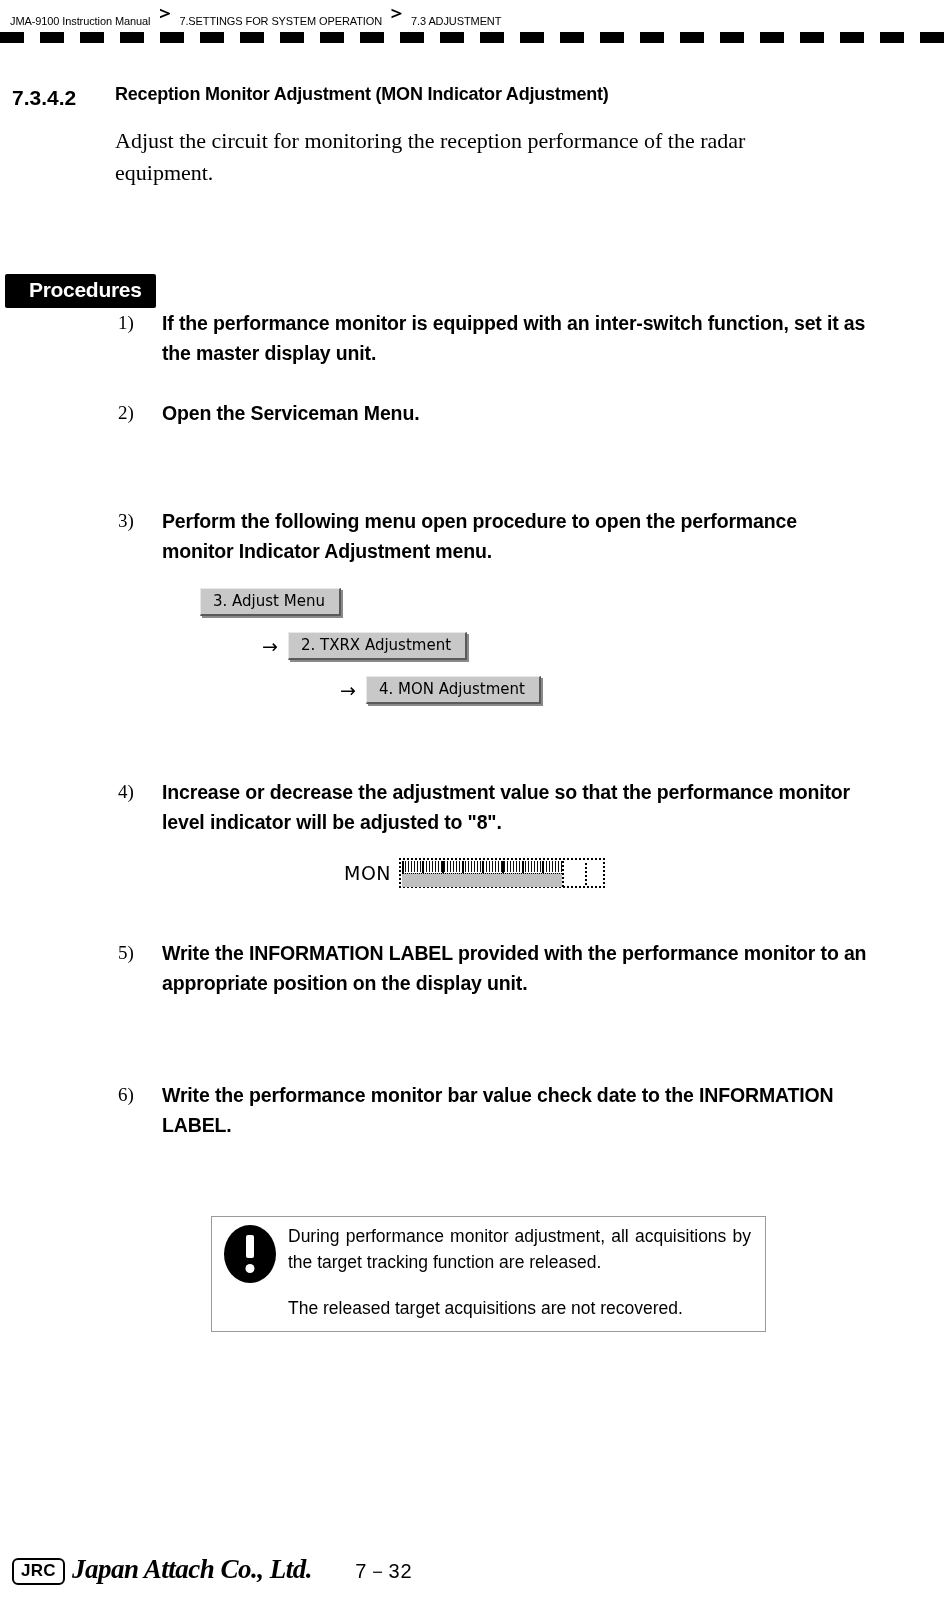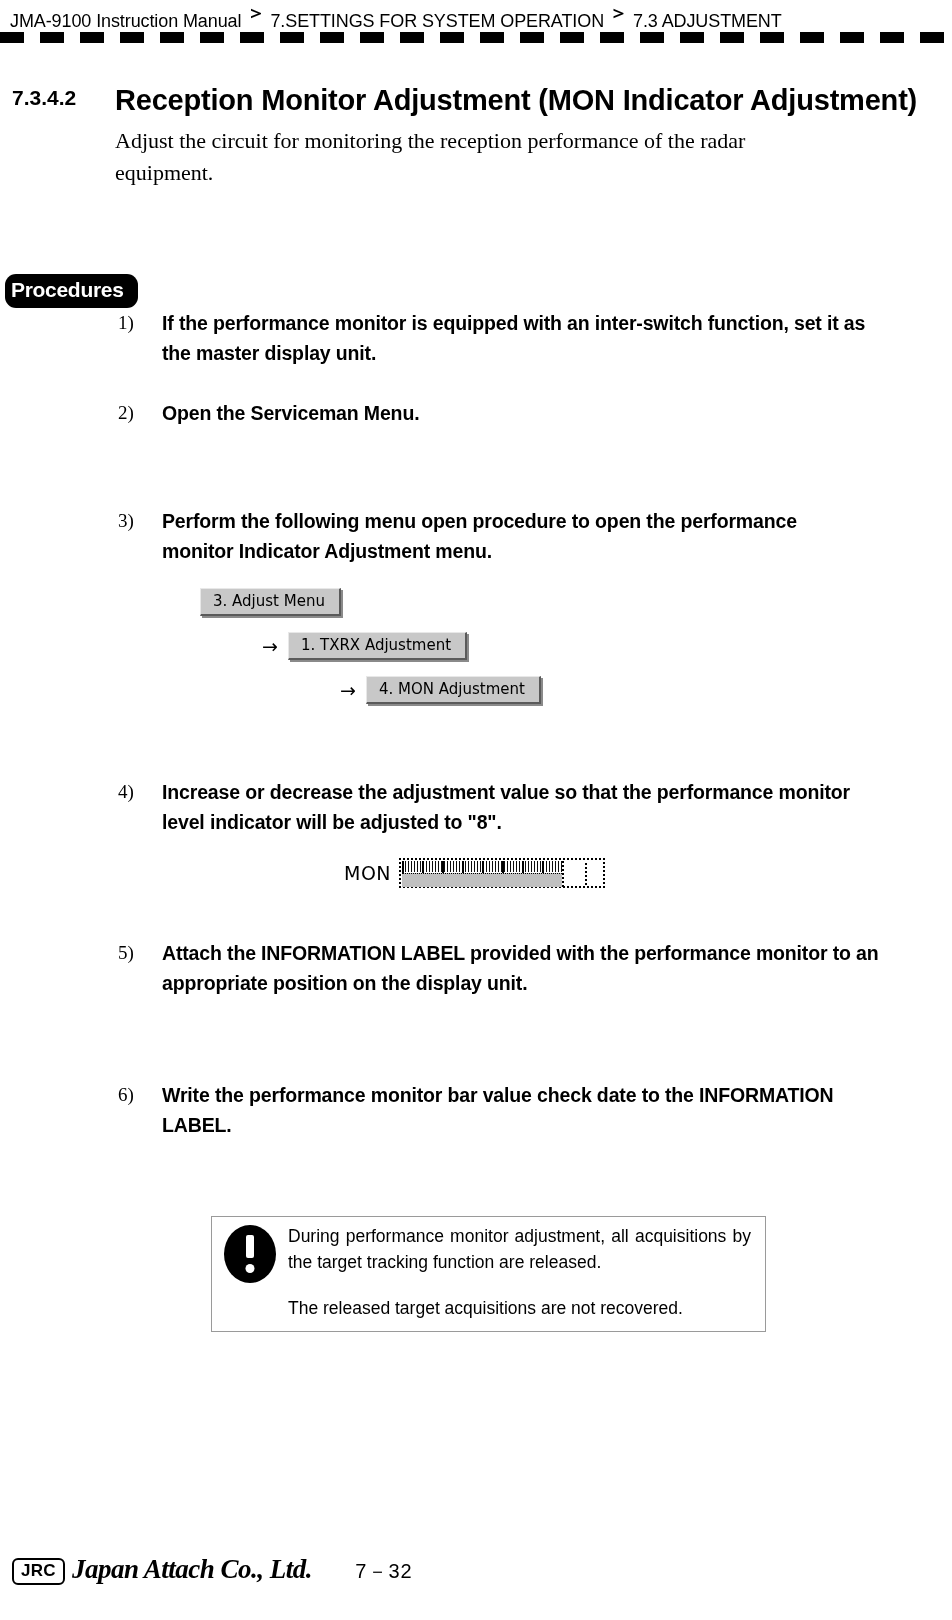--- a/index.html
+++ b/index.html
@@ -23,21 +23,21 @@
     left: 10px;
     right: 10px;
     height: 26px;
     display: flex;
     align-items: center;
     gap: 5px;
     white-space: nowrap;
   }
   .header-text {
     font-family: "Liberation Sans", sans-serif;
-    font-size: 18px;
+    font-size: 11px;
     letter-spacing: -0.1px;
     color: #000;
     margin-top: 16px;
   }
   .header-sep {
     font-family: "Liberation Sans", sans-serif;
     font-size: 19px;
     font-weight: bold;
     line-height: 1;
     position: relative;
@@ -65,42 +65,42 @@
     font-family: "Liberation Sans", sans-serif;
     font-weight: bold;
     font-size: 21px;
   }
   .section-title {
     position: absolute;
     left: 115px;
     top: 84px;
     font-family: "Liberation Sans", sans-serif;
     font-weight: bold;
-    font-size: 29px;
+    font-size: 18px;
     letter-spacing: -0.2px;
   }
   .intro {
     position: absolute;
     left: 115px;
     top: 125px;
     width: 730px;
     font-family: "Liberation Serif", serif;
     font-size: 22px;
     line-height: 32px;
   }
 
   
   .procedures-badge {
     position: absolute;
     left: 5px;
     top: 274px;
     background: #000000;
     color: #ffffff;
-    border-radius: 11px;
-    padding: 5px 14px 7px 6px;
+    border-radius: 2px;
+    padding: 5px 14px 7px 24px;
     font-family: "Liberation Sans", sans-serif;
     font-weight: bold;
     font-size: 21px;
     letter-spacing: -0.3px;
     line-height: 1.05;
   }
 
   
   .step {
     position: absolute;
@@ -367,21 +367,21 @@
   <span class="step-marker">3)</span>
   <span class="step-text">Perform the following menu open procedure to open the performance monitor Indicator Adjustment menu.</span>
 </div>
 
 <div class="menu-chain">
   <div class="menu-row">
     <span class="menu-btn">3. Adjust Menu</span>
   </div>
   <div class="menu-row indent1">
     <span class="arrow">→</span>
-    <span class="menu-btn">1. TXRX Adjustment</span>
+    <span class="menu-btn">2. TXRX Adjustment</span>
   </div>
   <div class="menu-row indent2">
     <span class="arrow">→</span>
     <span class="menu-btn">4. MON Adjustment</span>
   </div>
 </div>
 
 <div class="step" id="step-4">
   <span class="step-marker">4)</span>
   <span class="step-text">Increase or decrease the adjustment value so that the performance monitor level indicator will be adjusted to "8".</span>
@@ -393,21 +393,21 @@
     <span class="mon-scale"></span>
     <span class="mon-ticks"></span>
     <span class="mon-fill"></span>
     <span class="mon-divider"></span>
     <span class="mon-tail-tick"></span>
   </span>
 </div>
 
 <div class="step" id="step-5">
   <span class="step-marker">5)</span>
-  <span class="step-text">Attach the INFORMATION LABEL provided with the performance monitor to an appropriate position on the display unit.</span>
+  <span class="step-text">Write the INFORMATION LABEL provided with the performance monitor to an appropriate position on the display unit.</span>
 </div>
 
 <div class="step" id="step-6">
   <span class="step-marker">6)</span>
   <span class="step-text">Write the performance monitor bar value check date to the INFORMATION LABEL.</span>
 </div>
 
 <div class="caution-box">
   <div class="caution-icon-cell">
     <div class="caution-icon"></div>

